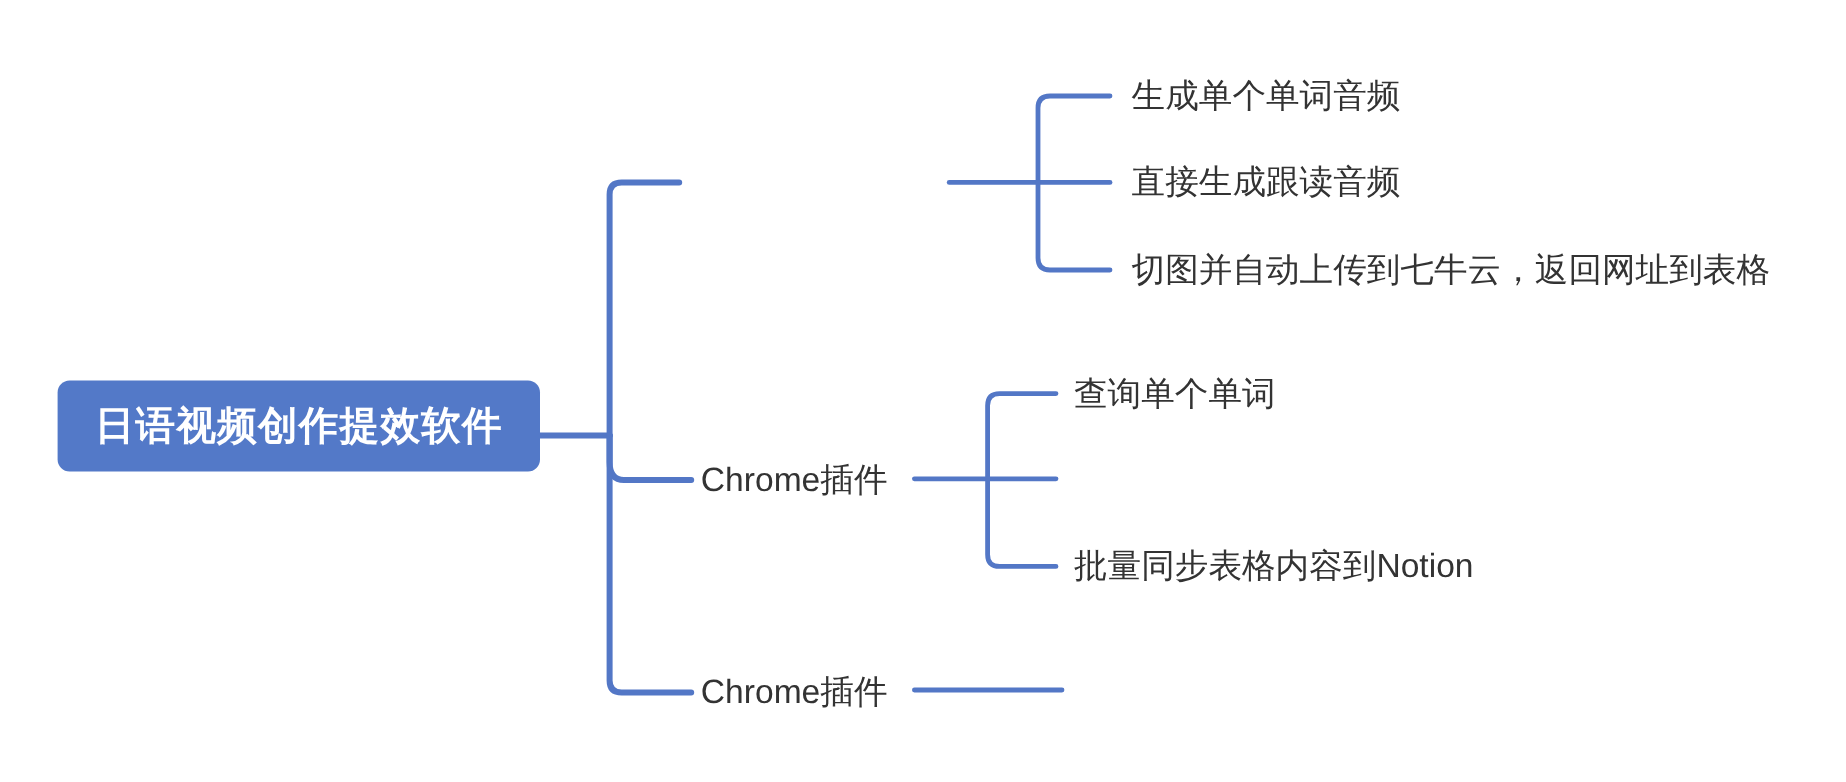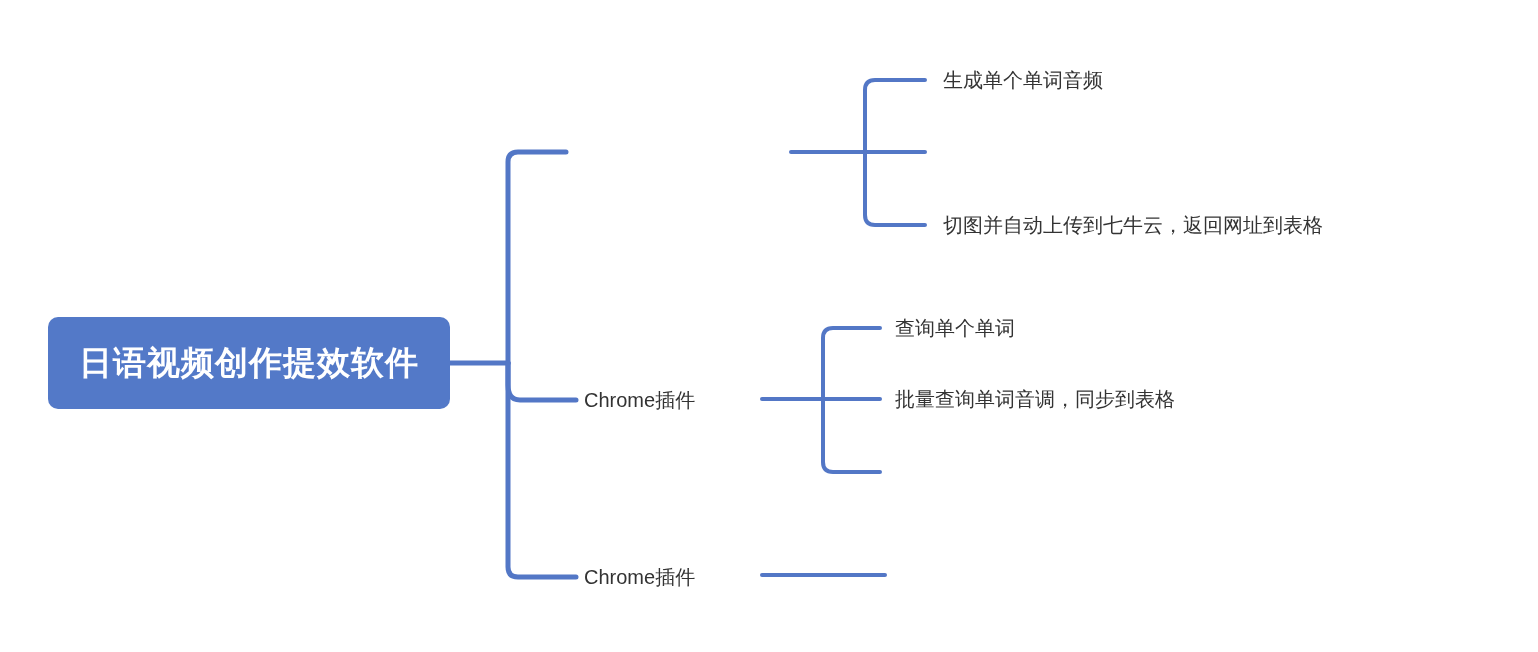--- a/index.html
+++ b/index.html
@@ -27,41 +27,41 @@
     stroke: #5377C6;
     stroke-linecap: round;
   }
   .edges path.lv1 { stroke-width: 5px; }
   .edges path.lv2 { stroke-width: 4px; }
   .root-node {
     position: absolute;
     left: 48px;
     top: 317px;
     width: 402px;
-    height: 92px;
+    height: 76px;
     background: #5379C8;
     border-radius: 10px;
     display: flex;
     align-items: center;
     justify-content: center;
     cursor: default;
     font-family: Liberation Mono, monospace;
   }
   .root-node .root-label {
     color: #ffffff;
     font-size: 33px;
     font-weight: bold;
     letter-spacing: 1px;
     white-space: nowrap;
   }
   .node {
     position: absolute;
     transform: translateY(-50%);
     white-space: nowrap;
-    font-size: 20px;
+    font-size: 28px;
     color: #333333;
     line-height: 1.2;
     cursor: default;
   }
 </style>
 </head>
 <body>
 
 <div class="canvas">
 
@@ -84,19 +84,20 @@
   </svg>
 
   <div class="root-node">
     <span class="root-label">日语视频创作提效软件</span>
   </div>
 
   <div class="node" style="left:584px; top:400px">Chrome插件</div>
   <div class="node" style="left:584px; top:577px">Chrome插件</div>
 
   <div class="node" style="left:943px; top:80px">生成单个单词音频</div>
+  <div class="node" style="left:943px; top:152px">直接生成跟读音频</div>
   <div class="node" style="left:943px; top:225px">切图并自动上传到七牛云，返回网址到表格</div>
 
   <div class="node" style="left:895px; top:328px">查询单个单词</div>
-  <div class="node" style="left:895px; top:399px">批量查询单词音调，同步到表格</div>
+  <div class="node" style="left:895px; top:472px">批量同步表格内容到Notion</div>
 
 
 </div>
 
 </body></html>

